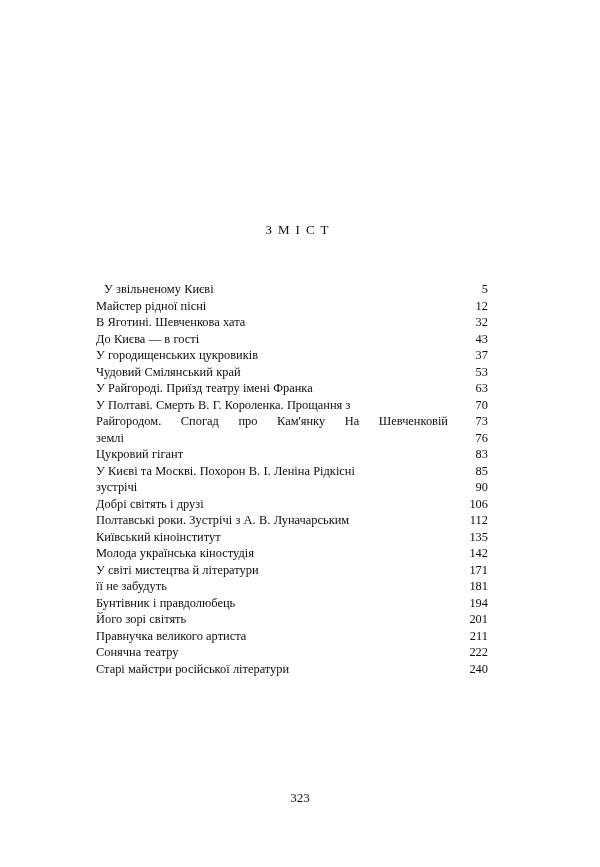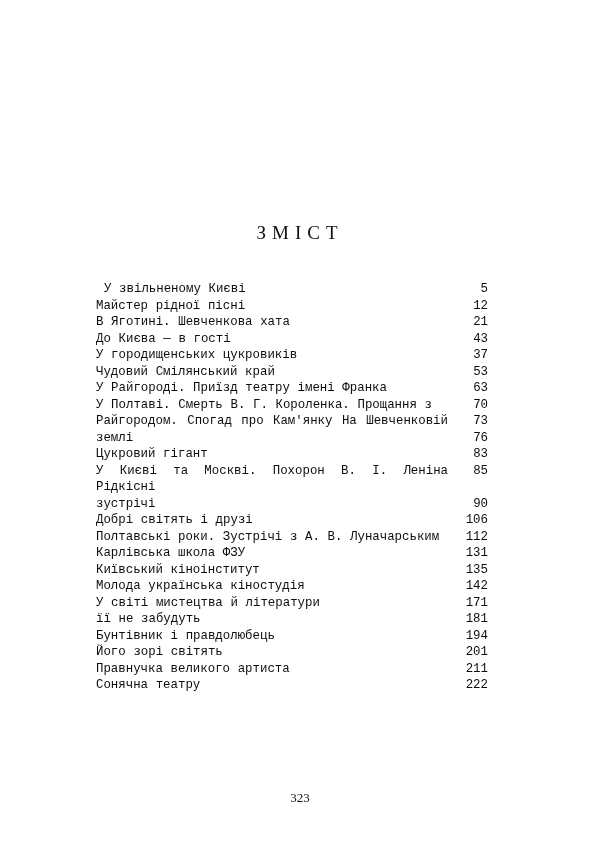--- a/index.html
+++ b/index.html
@@ -19,33 +19,32 @@
     width: 600px;
     height: 867px;
     box-sizing: border-box;
   }
   .toc-title {
     position: absolute;
     top: 222px;
     left: 0;
     width: 600px;
     text-align: center;
-    font-size: 19px;
+    font-size: 13px;
     letter-spacing: 6px;
     font-family: "Liberation Serif", "DejaVu Serif", serif;
     color: #111111;
   }
   .toc-list {
     position: absolute;
     top: 281px;
     left: 96px;
     width: 392px;
     font-size: 12.4px;
     line-height: 16.5px;
-    font-family: Liberation Mono, monospace;
   }
   .toc-row {
     position: relative;
     display: block;
     width: 100%;
     min-height: 16.5px;
   }
   .toc-label {
     display: block;
     padding-right: 40px;
@@ -88,21 +87,21 @@
       <div class="toc-row indent">
         <span class="toc-label">У звільненому Києві</span>
         <span class="toc-page">5</span>
       </div>
       <div class="toc-row">
         <span class="toc-label">Майстер рідної пісні</span>
         <span class="toc-page">12</span>
       </div>
       <div class="toc-row">
         <span class="toc-label">В Яготині. Шевченкова хата</span>
-        <span class="toc-page">21</span>
+        <span class="toc-page">32</span>
       </div>
       <div class="toc-row">
         <span class="toc-label">До Києва — в гості</span>
         <span class="toc-page">43</span>
       </div>
       <div class="toc-row">
         <span class="toc-label">У городищенських цукровиків</span>
         <span class="toc-page">37</span>
       </div>
       <div class="toc-row">
@@ -139,24 +138,20 @@
       </div>
       <div class="toc-row">
         <span class="toc-label">Добрі світять і друзі</span>
         <span class="toc-page">106</span>
       </div>
       <div class="toc-row">
         <span class="toc-label">Полтавські роки. Зустрічі з А. В. Луначарським</span>
         <span class="toc-page">112</span>
       </div>
       <div class="toc-row">
-        <span class="toc-label">Карлівська школа ФЗУ</span>
-        <span class="toc-page">131</span>
-      </div>
-      <div class="toc-row">
         <span class="toc-label">Київський кіноінститут</span>
         <span class="toc-page">135</span>
       </div>
       <div class="toc-row">
         <span class="toc-label">Молода українська кіностудія</span>
         <span class="toc-page">142</span>
       </div>
       <div class="toc-row">
         <span class="toc-label">У світі мистецтва й літератури</span>
         <span class="toc-page">171</span>
@@ -174,17 +169,21 @@
         <span class="toc-page">201</span>
       </div>
       <div class="toc-row">
         <span class="toc-label">Правнучка великого артиста</span>
         <span class="toc-page">211</span>
       </div>
       <div class="toc-row">
         <span class="toc-label">Сонячна театру</span>
         <span class="toc-page">222</span>
       </div>
+      <div class="toc-row">
+        <span class="toc-label">Старі майстри російської літератури</span>
+        <span class="toc-page">240</span>
+      </div>
     </div>
 
   <div class="folio">323</div>
 
 </div>
 
 </body></html>

